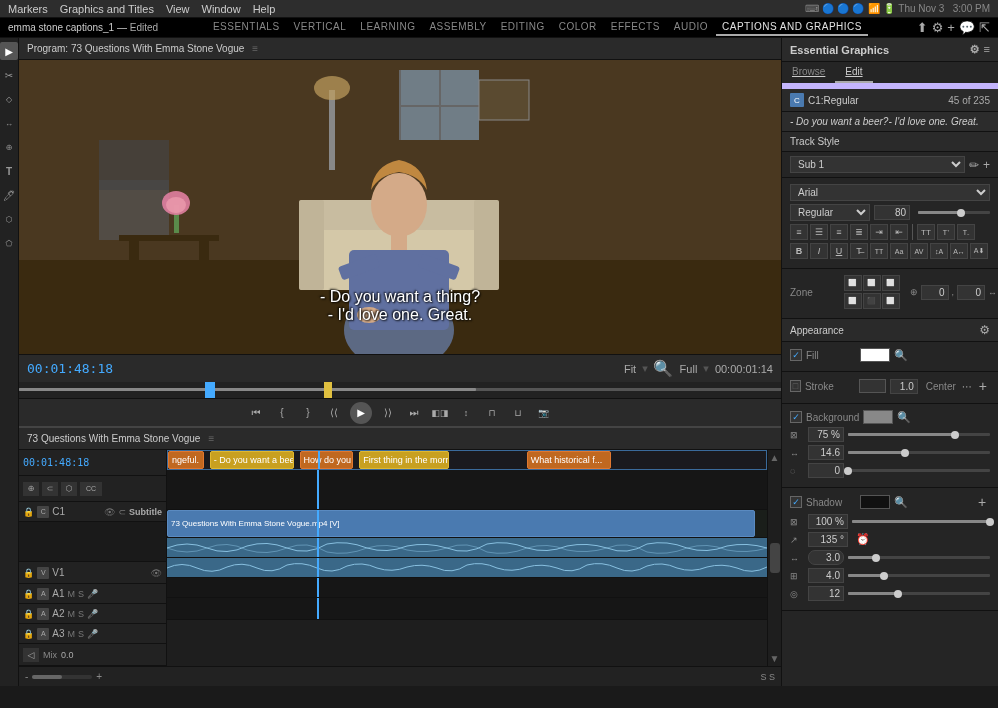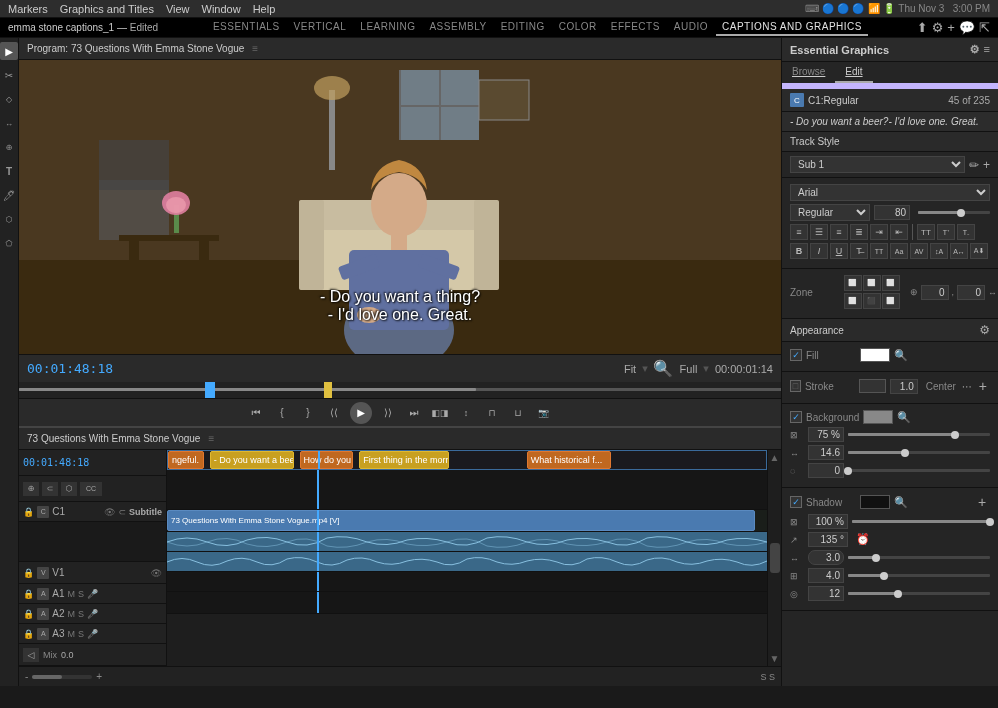--- a/index.html
+++ b/index.html
@@ -780,21 +780,21 @@
                 <span>What historical f...</span>
               </div>
 
             <div class="playhead" style="left:25%;height:100%;"></div>
           </div>
 
           <div class="track-row" style="height:40px;background:#161616;">
             <div class="playhead" style="left:25%;height:100%;"></div>
           </div>
 
-          <div class="track-row video-row" style="height:22px;">
+          <div class="track-row video-row" style="height:28px;">
             <div class="clip clip-blue" style="left:0%;width:98%;">
               <span style="font-size:8px;">73 Questions With Emma Stone  Vogue.mp4 [V]</span>
             </div>
             <div class="playhead" style="left:25%;height:100%;"></div>
           </div>
 
           <div class="track-row audio-row" style="height:20px;">
             <div style="position:absolute;left:0;right:0;top:0;bottom:0;background:#3a6888;overflow:hidden;">
               <svg width="100%" height="100%" preserveAspectRatio="none">
                 <path d="M0,10 Q20,2 40,10 Q60,18 80,8 Q100,2 120,10 Q140,18 160,6 Q180,2 200,10 Q220,16 240,8 Q260,4 280,10 Q300,18 320,6 Q340,2 360,10 Q380,16 400,8 Q420,4 440,10 Q460,18 480,6 Q500,2 520,10 Q540,16 560,8 Q580,4 600,10" stroke="#88c0e0" stroke-width="1" fill="none"></path>

